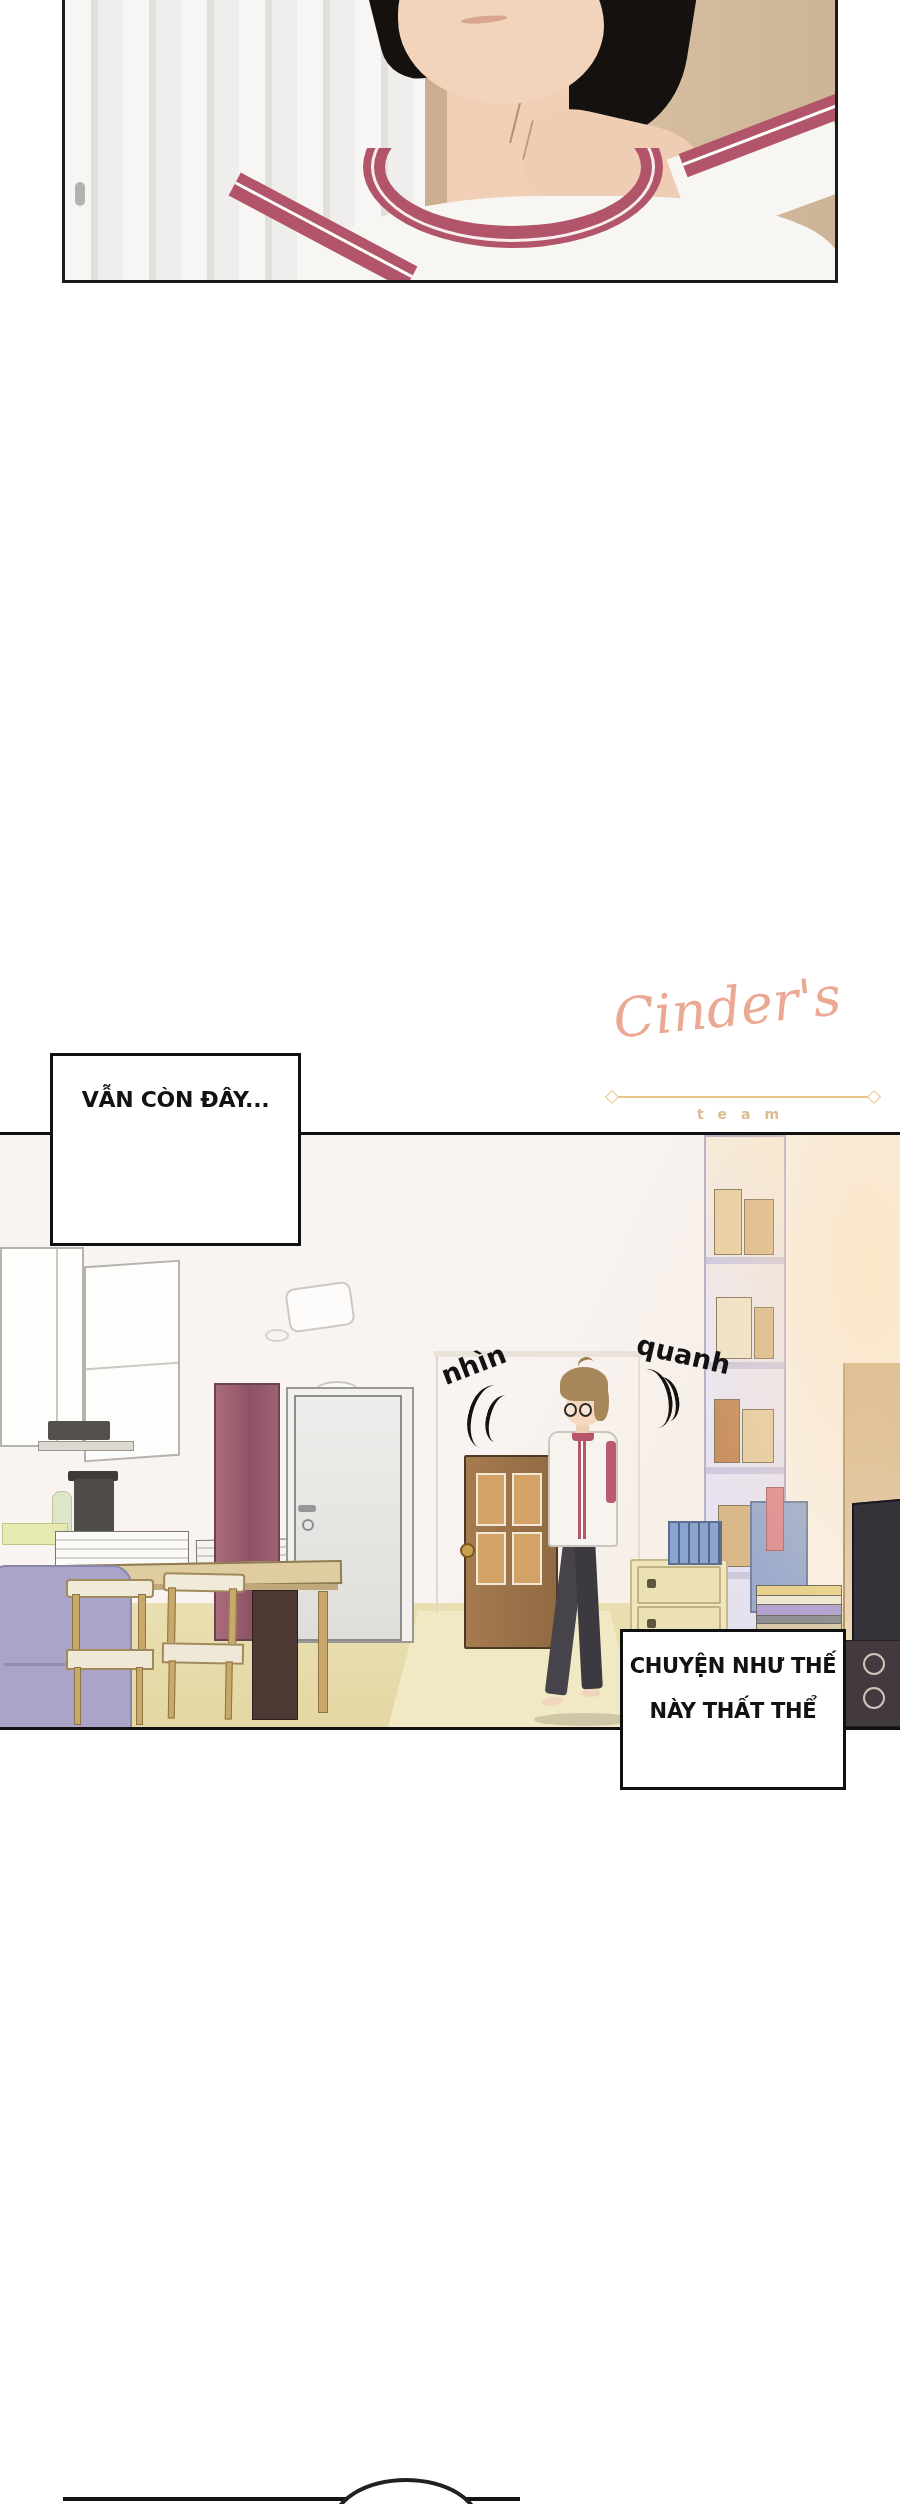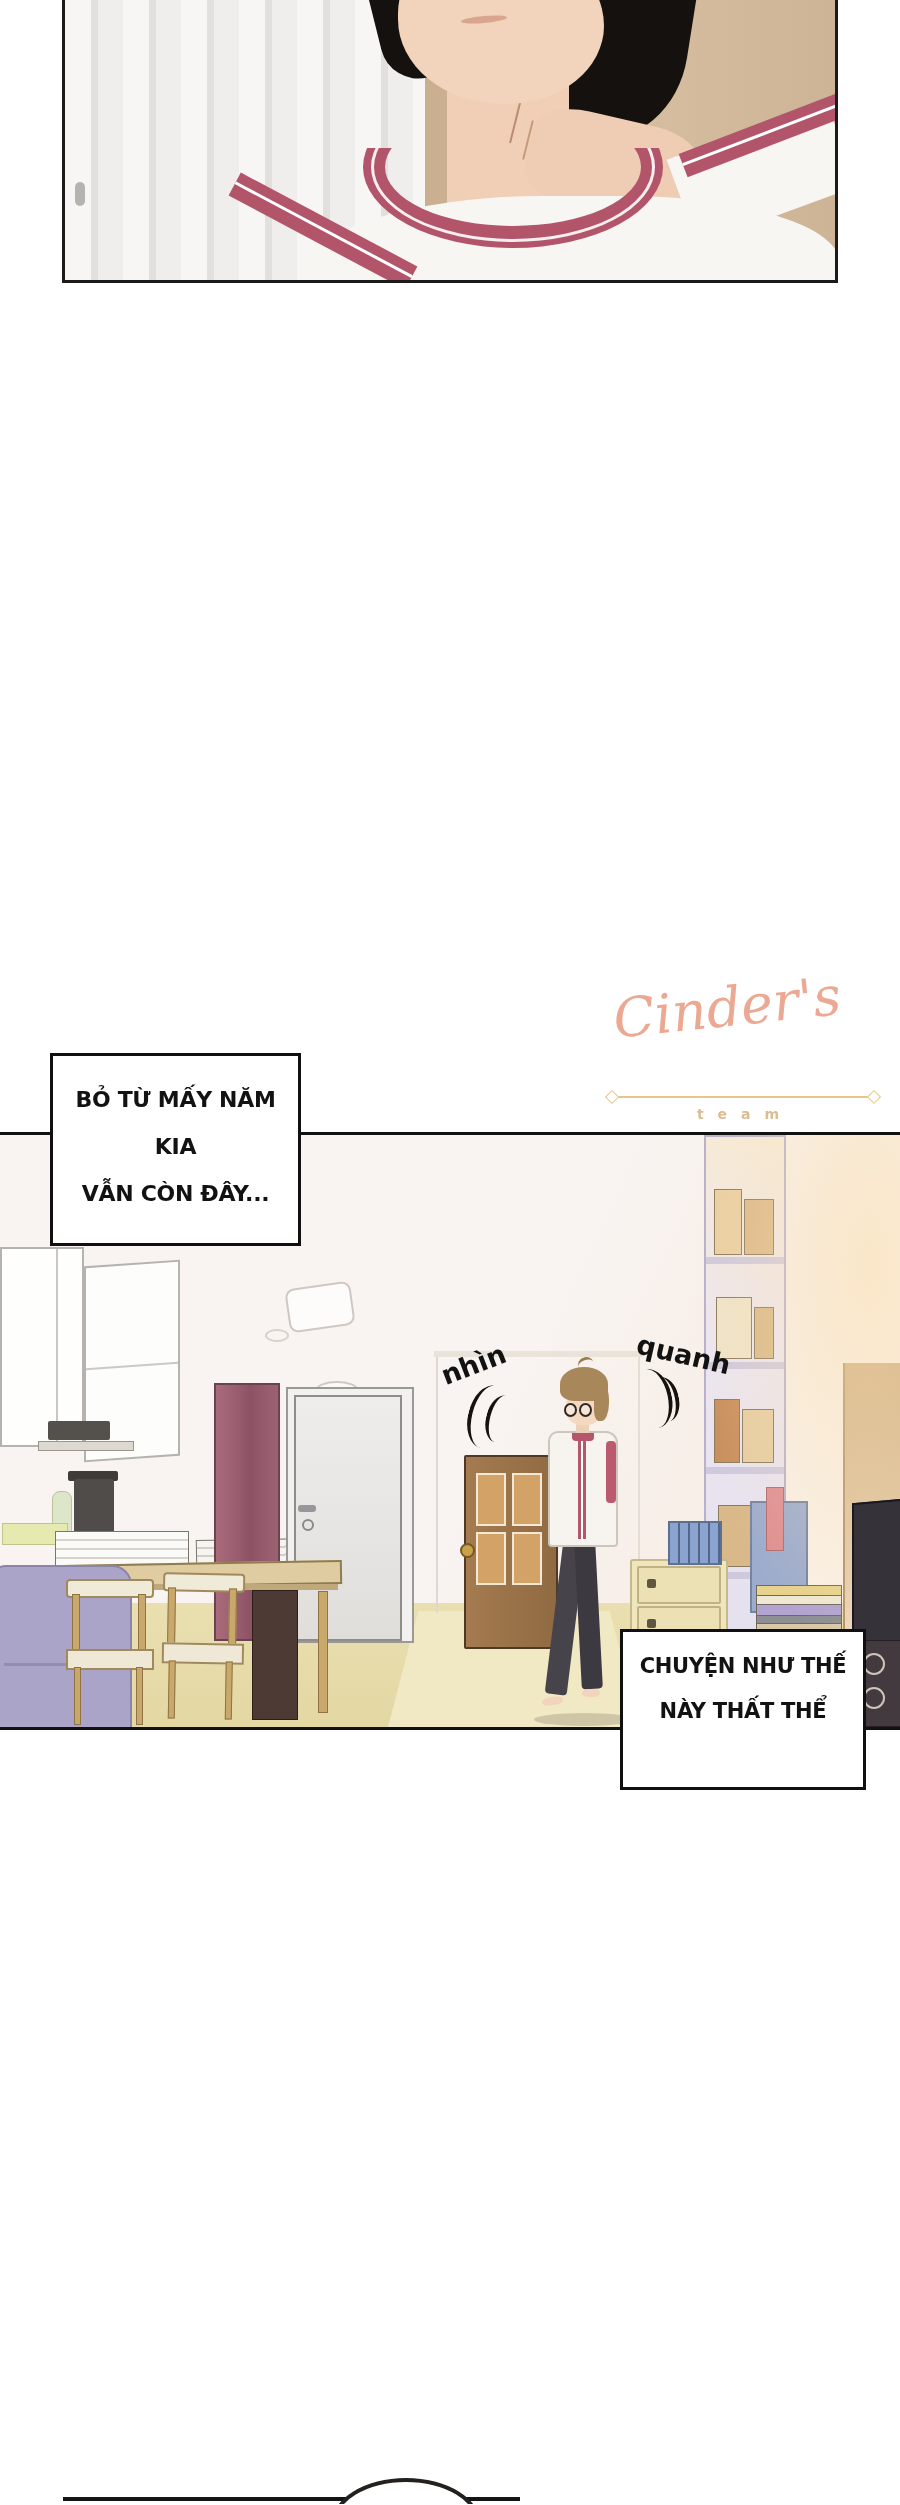--- a/index.html
+++ b/index.html
@@ -35,21 +35,21 @@
   .wm-script{left:8px;top:-6px;font-family:"DejaVu Serif",serif;font-style:italic;font-size:54px;color:#eba993;transform:rotate(-6deg);white-space:nowrap;}
   .wm-title{left:0;top:64px;width:292px;font-weight:700;font-size:36px;letter-spacing:10px;color:#eecb97;white-space:nowrap;}
   .wm-divider{left:4px;top:114px;width:268px;height:2px;background:#e7c488;}
   .wm-d1{left:-2px;top:-4px;width:8px;height:8px;border:1.5px solid #e7c488;transform:rotate(45deg);background:#fff;}
   .wm-d2{right:-2px;top:-4px;width:8px;height:8px;border:1.5px solid #e7c488;transform:rotate(45deg);background:#fff;}
   .wm-sub{left:0;top:124px;width:280px;text-align:center;font-size:14px;font-weight:600;letter-spacing:14px;color:#dcbc92;}
 
   
   .nbox{background:#ffffff;border:3px solid #101010;z-index:30;text-align:center;color:#121212;font-weight:700;}
   .nbox1{left:50px;top:1053px;width:251px;height:193px;font-size:22px;line-height:47px;padding-top:20px;box-sizing:border-box;letter-spacing:-0.3px;}
-  .nbox2{left:620px;top:1629px;width:246px;height:161px;font-size:21px;line-height:45px;padding-top:12px;box-sizing:border-box;letter-spacing:-0.3px;}
+  .nbox2{left:620px;top:1629px;width:226px;height:161px;font-size:21px;line-height:45px;padding-top:12px;box-sizing:border-box;letter-spacing:-0.3px;}
 
   
   .panel-room{left:0;top:1132px;width:900px;height:592px;border-top:3px solid #111;border-bottom:3px solid #111;overflow:hidden;
     background:linear-gradient(115deg,#f9f4f2 52%,#f7efe8 72%,#fbf0e2 100%);}
   .rm-floor{left:0;top:468px;width:900px;height:124px;background:linear-gradient(180deg,#eadफ...)} 
   .rm-floor{background:linear-gradient(180deg,#eadfb0,#e3d7a3);}
   .rm-floor-hall{left:388px;top:476px;width:252px;height:116px;background:#f1e8c4;clip-path:polygon(12% 0,88% 0,100% 100%,0 100%);}
   .rm-ceillight{left:287px;top:150px;width:62px;height:40px;border:2px solid #cfc8c2;border-radius:9px;background:#fdfcfa;transform:rotate(-8deg);}
   .rm-vent{left:265px;top:194px;width:20px;height:9px;border:2px solid #d8d1ca;border-radius:50%;}
   .rm-lamp{left:316px;top:246px;width:38px;height:13px;border:2px solid #d0c9c2;border-radius:50%;background:#fbfaf8;}
@@ -180,21 +180,20 @@
 <div class="abs watermark">
   <div class="abs wm-script">Cinder's</div>
   <div class="abs wm-divider">
     <span class="abs wm-d1"></span>
     <span class="abs wm-d2"></span>
   </div>
   <div class="abs wm-sub">team</div>
 </div>
 
 <div class="abs nbox nbox1">
-  <div>BỎ TỪ MẤY NĂM KIA</div>
   <div>VẪN CÒN ĐÂY...</div>
 </div>
 
 <div class="abs panel-room">
   <div class="abs rm-floor" style="left:0;top:468px;width:900px;height:124px;"></div>
   <div class="abs rm-floor-hall"></div>
 
   <div class="abs rm-ceillight"></div>
   <div class="abs rm-vent"></div>
   <div class="abs rm-lamp"></div>

